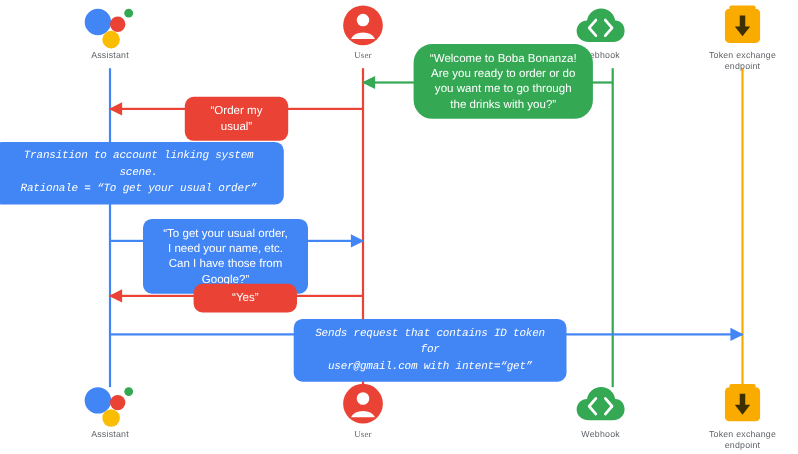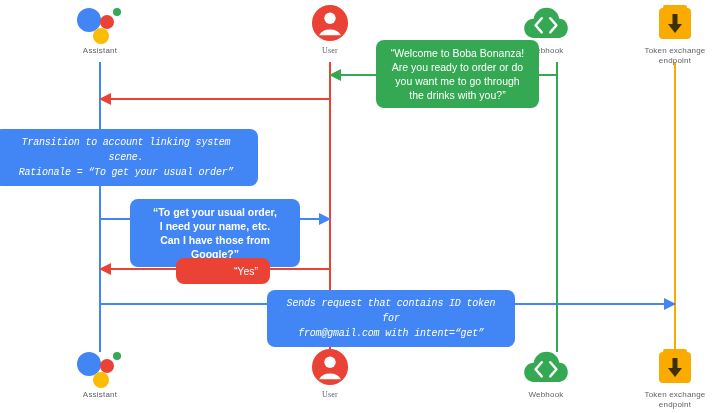--- a/index.html
+++ b/index.html
@@ -110,24 +110,24 @@
   .bubble.mono {
     font-family: "Liberation Mono", "DejaVu Sans Mono", monospace;
     font-style: italic;
     font-size: 10px;
     line-height: 15px;
     letter-spacing: -0.2px;
   }
 
   
   #bubble-order-usual    { left: 168px; top: 88px;  width: 94px; }
-  #bubble-welcome        { left: 376px; top: 40px;  width: 163px; }
+  #bubble-welcome        { left: 376px; top: 40px;  width: 163px; border-radius: 17px; }
   #bubble-transition     { left: -6px;  top: 129px; width: 264px; }
-  #bubble-need-name      { left: 130px; top: 199px; width: 170px; font-weight: bold; }
-  #bubble-yes            { left: 176px; top: 258px; width: 94px; text-align: right; }
+  #bubble-need-name      { left: 130px; top: 199px; width: 150px; }
+  #bubble-yes            { left: 176px; top: 258px; width: 94px; }
   #bubble-sends-request  { left: 267px; top: 290px; width: 248px; }
 </style>
 </head>
 <body>
 
 <div id="canvas">
 
   <div class="lifeline assistant"></div>
   <div class="lifeline user"></div>
   <div class="lifeline webhook"></div>
@@ -207,32 +207,33 @@
   <div class="arrow right c-blue" style="left:100px; top:303px; width:575px;">
     <span class="shaft"></span>
       <span class="head"></span>
   </div>
 
   <div id="bubble-welcome" class="bubble green">“Welcome to Boba Bonanza!
 Are you ready to order or do
 you want me to go through
 the drinks with you?”</div>
 
+  <div id="bubble-order-usual" class="bubble red">“Order my usual”</div>
 
   <div id="bubble-transition" class="bubble blue mono">Transition to account linking system scene.
 Rationale = “To get your usual order”</div>
 
   <div id="bubble-need-name" class="bubble blue">“To get your usual order,
 I need your name, etc.
 Can I have those from Google?”</div>
 
   <div id="bubble-yes" class="bubble red">“Yes”</div>
 
   <div id="bubble-sends-request" class="bubble blue mono">Sends request that contains ID token for
-from@gmail.com with intent=“get”</div>
+user@gmail.com with intent=“get”</div>
 
   <div class="actor actor-bottom a-assistant">
     <div class="icon-wrap">
       <div class="assistant-logo">
         <i class="d-blue"></i>
           <i class="d-red"></i>
           <i class="d-yellow"></i>
           <i class="d-green"></i>
       </div>
     </div>

